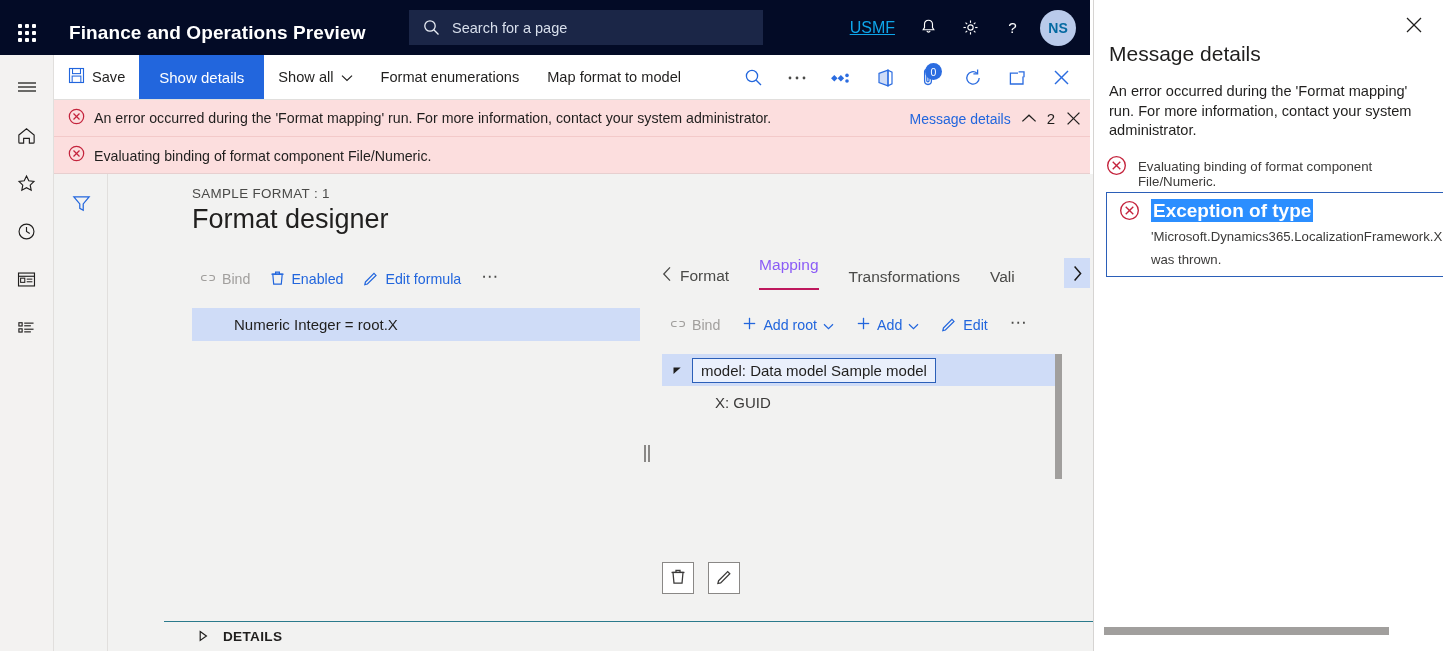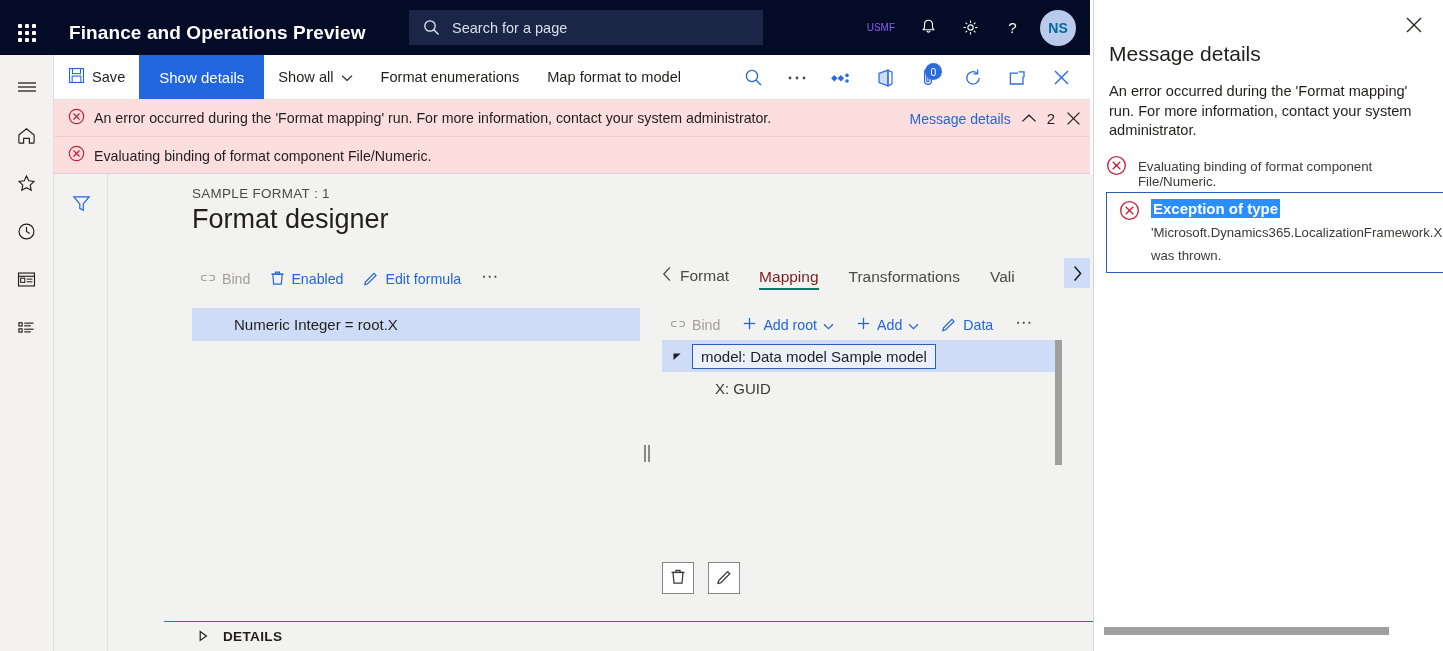--- a/index.html
+++ b/index.html
@@ -57,21 +57,21 @@
     color: #e8ecf4; font-size: 14.5px;
     font-family: "Liberation Sans", sans-serif;
     width: 290px;
   }
   .search-input::placeholder { color: #d8dfec; opacity: 1; }
   .topbar-right {
     position: absolute; right: 0; top: 0; height: 55px;
     display: flex; align-items: center; padding-right: 14px; gap: 2px;
   }
   .company-btn {
-    color: #8b5cf6; font-size: 10px; padding: 6px 11px; cursor: pointer; white-space: nowrap;
+    color: #0ea5e9; font-size: 16px; padding: 6px 11px; cursor: pointer; white-space: nowrap; text-decoration: underline;
   }
   .hdr-icon {
     width: 40px; height: 40px; display: flex; align-items: center; justify-content: center; cursor: pointer;
   }
   .avatar {
     width: 36px; height: 36px; border-radius: 50%;
     background: #b9caea; color: #0369a1;
     display: flex; align-items: center; justify-content: center;
     font-size: 14px; font-weight: 600; margin-left: 6px; cursor: pointer;
   }
@@ -206,29 +206,29 @@
   .pane-right { position: absolute; left: 553px; top: 78px; width: 420px; }
   .tabs { display: flex; align-items: flex-end; height: 38px; position: relative; }
   .tab-back {
     display: flex; align-items: center; gap: 8px;
     font-size: 15.5px; color: #4a4a48; cursor: pointer; padding-bottom: 4px;
   }
   .tab {
     font-size: 15.5px; color: #4a4a48; cursor: pointer;
     margin-left: 30px; padding-bottom: 4px; white-space: nowrap;
   }
-  .tab.active { color: #7f1d1d; border-bottom: 2px solid #0f766e; padding-bottom: 2px; }
+  .tab.active { color: #8b5cf6; border-bottom: 2px solid #be185d; padding-bottom: 14px; }
   .tab.clipped { overflow: hidden; max-width: 36px; }
   .tab-next {
     position: absolute; right: -8px; bottom: 2px;
     width: 26px; height: 30px; background: #cfdcf7;
     display: flex; align-items: center; justify-content: center; cursor: pointer;
   }
   .mini-bar2 { display: flex; align-items: center; gap: 6px; height: 30px; margin-top: 20px; }
-  .tree-box { position: relative; width: 400px; height: 125px; }
+  .tree-box { position: relative; margin-top: 14px; width: 400px; height: 125px; }
   .tree-node {
     width: 400px; height: 32px; background: #cfdcf7;
     display: flex; align-items: center; cursor: pointer;
   }
   .tri {
     width: 30px; display: flex; align-items: center; justify-content: center;
     color: #201f1e; font-size: 9px;
   }
   .node-label {
     border: 1px solid #2b5fb8; background: #eaf0fc;
@@ -318,21 +318,21 @@
     margin-top: 3px;
     border: 1px solid #2b5fb8;
     padding: 3px 0 9px 12px;
     margin-left: 12px;
     width: 345px;
     margin-right: 0;
     background: #ffffff;
   }
   .sel-text {
     background: #2b8eff; color: #ffffff;
-    font-size: 15px; font-weight: bold;
+    font-size: 19px; font-weight: bold;
     padding: 1px 2px;
   }
   .exc-line2 { font-size: 13.2px; color: #3b3a39; margin-top: 7px; white-space: nowrap; }
   .exc-line3 { font-size: 13.2px; color: #3b3a39; margin-top: 8px; }
   .panel-hscroll {
     position: absolute; left: 10px; bottom: 16px;
     width: 330px; height: 8px;
   }
   .panel-hthumb { width: 285px; height: 8px; background: #a19f9d; cursor: pointer; }
 </style>
@@ -688,21 +688,21 @@
                   <path d="M1 1.3 5.5 5.6 10 1.3" fill="none" stroke="#2266dd" stroke-width="1.2"></path>
                 </svg>
             </span>
           </div>
           <div class="mini-btn">
             <span>
               <svg width="16" height="16" viewBox="0 0 16 16">
                   <path d="M2.4 12 11 3.4l2 2L4.4 14l-2.6.6z" fill="none" stroke="#2266dd" stroke-width="1.2"></path>
                 </svg>
             </span>
-            <span>Data</span>
+            <span>Edit</span>
           </div>
           <div class="mini-btn dots">⋯</div>
         </div>
 
         <div class="tree-box">
           <div class="tree-node">
             <span class="tri">
               <svg width="11" height="11" viewBox="0 0 11 11">
                   <path d="M1.5 2.5h7.2L1.5 9z" fill="#201f1e"></path>
                 </svg>

